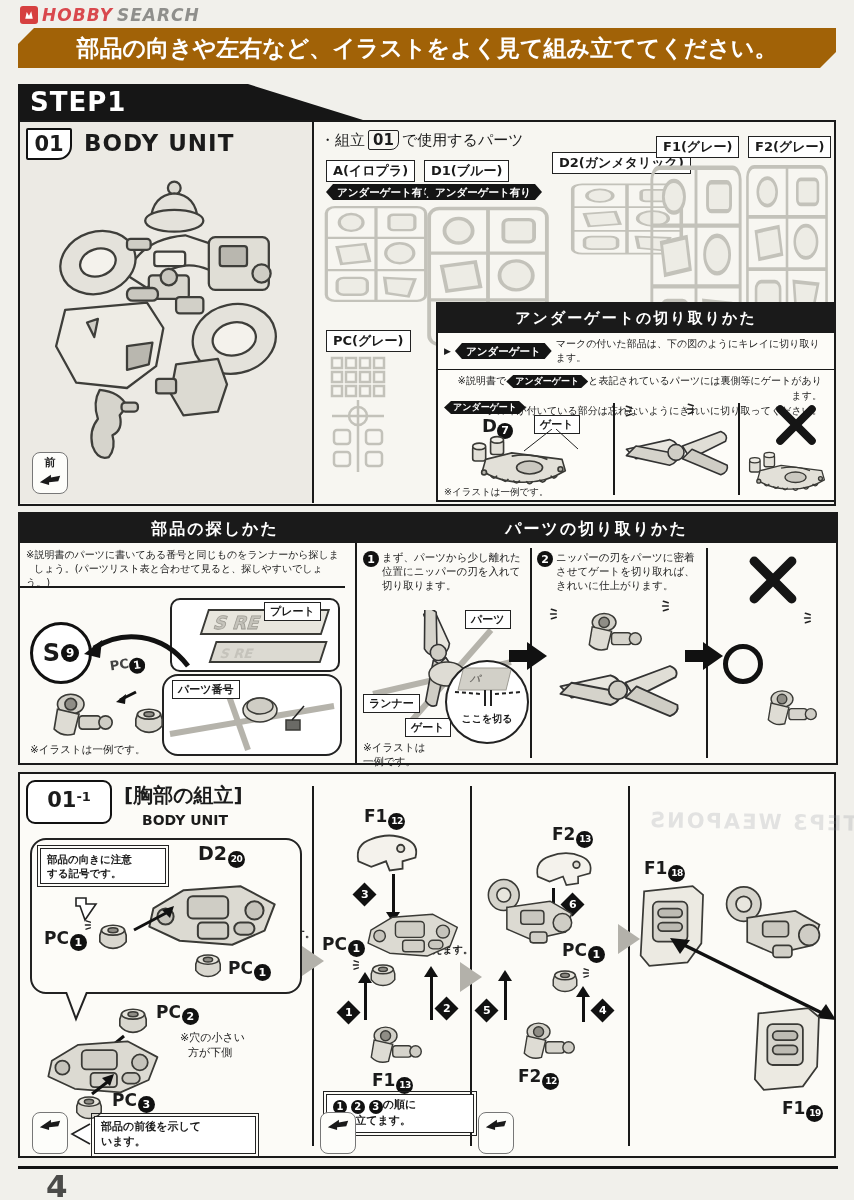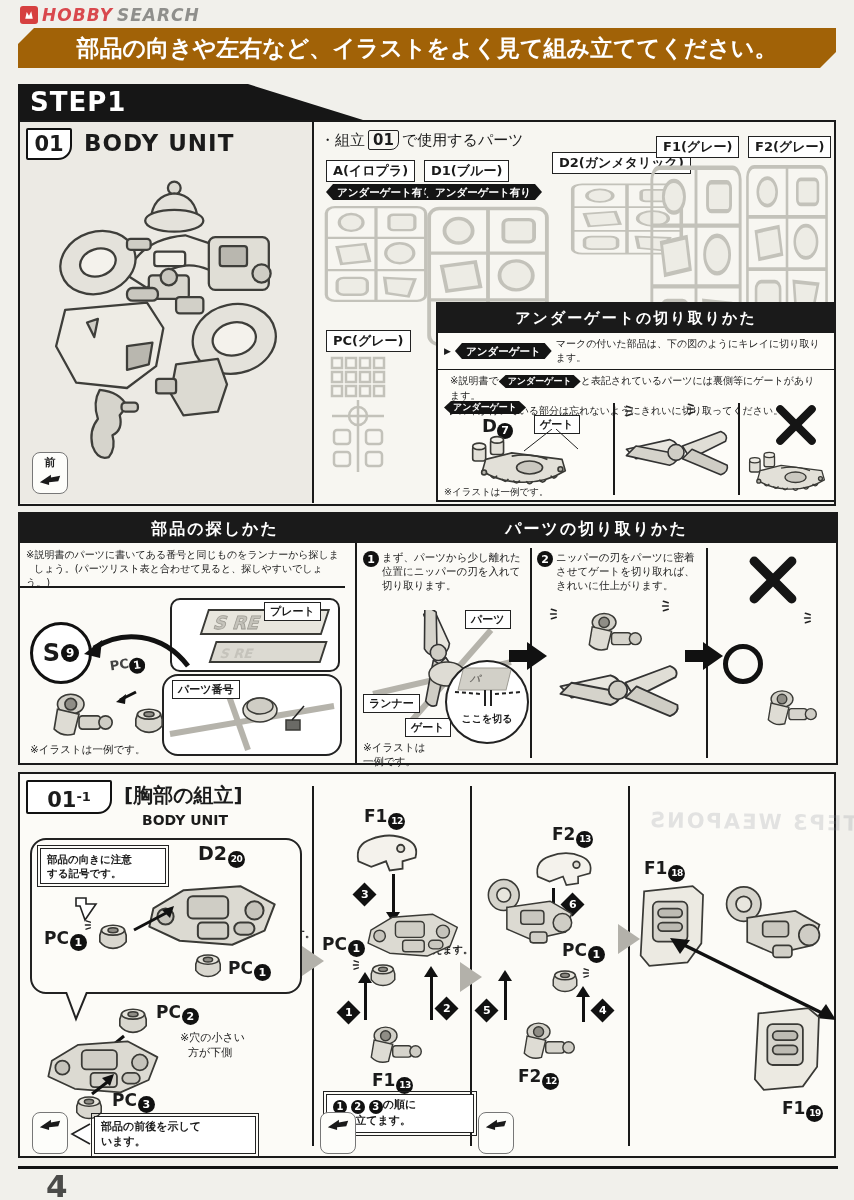--- a/index.html
+++ b/index.html
@@ -310,21 +310,21 @@
         <use href="#pcsheet" width="64" height="120"></use>
       </svg>
 
     <div class="abs" style="left:416px;top:180px;width:400px;height:200px;border:2px solid #1a1a1a;background:#fdfcf8;box-sizing:border-box;">
       <div class="tbar" style="font-size:15px;">アンダーゲートの切り取りかた</div>
       <div style="display:flex;align-items:center;gap:4px;padding:4px 6px;border-bottom:1.5px solid #1a1a1a;">
         <span style="font-size:9px;">▶</span>
         <span class="pill">アンダーゲート</span>
         <span style="font-size:10px;">マークの付いた部品は、下の図のようにキレイに切り取ります。</span>
       </div>
-      <div style="padding:3px 12px;font-size:10px;line-height:1.5;">
+      <div style="padding:3px 12px;font-size:10px;line-height:1.5;text-align:right;">
         <span>※説明書で</span><span class="pill sm">アンダーゲート</span><span>と表記されているパーツには裏側等にゲートがあります。</span><br>
         <span>▶の印が付いている部分は忘れないようにきれいに切り取ってください。</span>
       </div>
       <div class="abs" style="left:0;top:95px;width:396px;height:101px;">
         <div class="vline" style="left:175px;top:4px;height:92px;"></div>
         <div class="vline" style="left:300px;top:4px;height:92px;"></div>
 
         <span class="pill sm abs" style="left:6px;top:2px;">アンダーゲート</span>
         <span class="abs b" style="left:44px;top:16px;font-size:18px;"><span>D</span><span class="chip">7</span></span>
         <span class="lblbox abs" style="left:96px;top:16px;">ゲート</span>
@@ -491,21 +491,21 @@
       </svg>
     <svg class="abs" style="left:446px;top:96px;" width="16" height="16">
         <use href="#emph" width="16" height="16"></use>
       </svg>
 
     <span class="barrow" style="left:152px;top:128px;"></span>
     <span class="barrow" style="left:328px;top:128px;"></span>
   </div>
 
   <div class="frame" style="left:18px;top:772px;width:818px;height:386px;background:#fcfbf7;">
-    <div class="tab01" style="left:6px;top:6px;width:86px;height:34px;font-size:21px;line-height:30px;">
+    <div class="tab01" style="left:6px;top:6px;width:86px;height:44px;font-size:21px;line-height:30px;border-radius:9px;">
       <span>01</span><span style="font-size:13px;vertical-align:6px;">-1</span>
     </div>
     <div class="abs b" style="left:104px;top:8px;font-size:20px;">[胸部の組立]</div>
     <div class="abs b" style="left:122px;top:38px;font-size:14px;">BODY UNIT</div>
 
     <div class="vline" style="left:292px;top:12px;height:360px;"></div>
     <div class="vline" style="left:450px;top:12px;height:360px;"></div>
     <div class="vline" style="left:608px;top:12px;height:360px;"></div>
     <span class="garrow" style="left:282px;top:172px;"></span>
     <span class="garrow" style="left:440px;top:188px;"></span>

